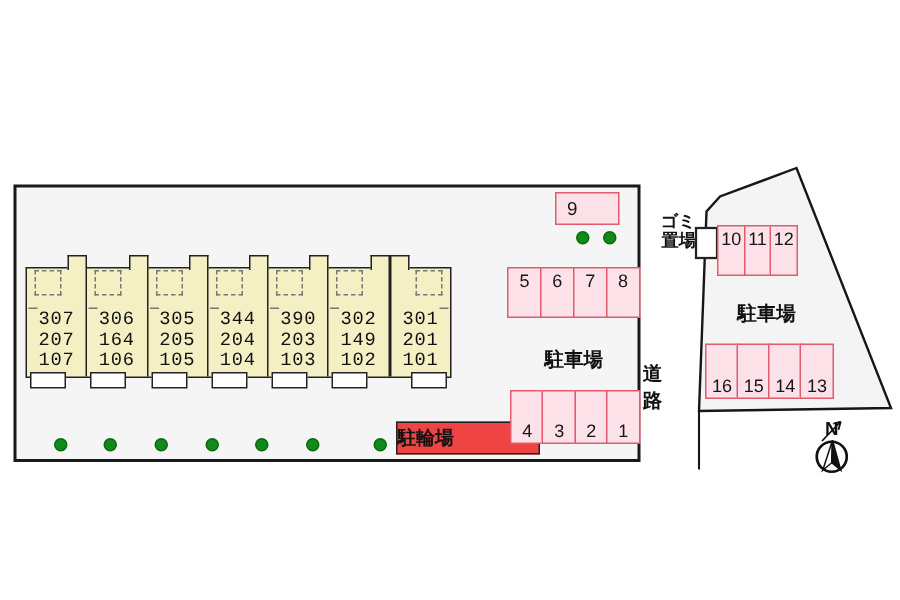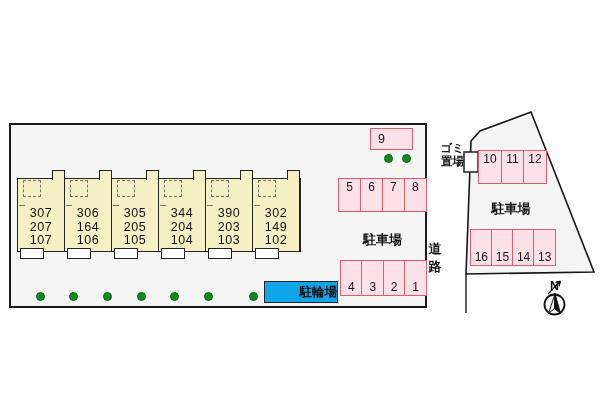--- a/index.html
+++ b/index.html
@@ -20,20 +20,21 @@
   
   .main-site{
     position:absolute;left:9px;top:123px;width:418px;height:185px;
     background:var(--site-fill);border:2px solid var(--outline);box-sizing:border-box;
   }
   
   .building{
     position:absolute;left:6px;top:53px;width:284px;height:74px;
     background:var(--building-fill);border:1.6px solid #222;box-sizing:border-box;
     display:flex;
+    font-family:Liberation Mono, monospace;
   }
   .unit{position:relative;flex:1 1 0;box-sizing:border-box;}
   .unit.divider{border-right:1.5px solid #222;}
   .unit.mirrored{border-left:1.5px solid #222;}
   .bump{
     position:absolute;top:-9px;width:13px;height:10px;
     background:var(--building-fill);border:1.5px solid #222;border-bottom:none;
     box-sizing:border-box;
   }
   .bump.r{right:-1px;} .bump.l{left:-1px;}
@@ -51,23 +52,23 @@
   .entrance{
     position:absolute;bottom:-8px;width:24px;height:11px;
     background:#fff;border:1.5px solid #222;box-sizing:border-box;
   }
   .entrance.l{left:2px;} .entrance.r{right:2px;}
   
   .tree{position:absolute;width:9px;height:9px;border-radius:50%;
     background:var(--tree-green);border:1px solid #0a6a10;box-sizing:border-box;}
   
   .bike-box{
-    position:absolute;left:253px;top:156px;width:74px;height:22px;
-    background:#0ea5e9;border:1.5px solid #222;box-sizing:border-box;
-    display:flex;align-items:center;justify-content:flex-end;
+    position:absolute;left:253px;top:156px;width:96px;height:22px;
+    background:#ef4444;border:1.5px solid #222;box-sizing:border-box;
+    display:flex;align-items:center;justify-content:flex-start;
     font-size:12.5px;font-weight:700;
   }
   
   .pcell{
     background:var(--parking-fill);border:1.5px solid var(--parking-border);
     box-sizing:border-box;flex:1 1 0;display:flex;justify-content:center;
     font-size:12px;color:#161616;
   }
   .pcell + .pcell{margin-left:-1.5px;}
   .prow{position:absolute;display:flex;}
@@ -88,21 +89,21 @@
   
   .garbage-label{
     position:absolute;left:428px;top:142px;width:36px;text-align:right;
     font-size:11.5px;line-height:13px;font-weight:700;
   }
   .road-label{
     position:absolute;left:427px;top:240px;width:16px;text-align:center;
     font-size:13px;font-weight:700;
   }
   
-  .row1012{left:478px;top:150px;width:69px;height:34px;z-index:2;}
+  .row1012{left:478px;top:150px;width:54px;height:34px;z-index:2;}
   .row1613{left:470px;top:229px;width:86px;height:37px;z-index:2;border-radius:17px;}
   .right-parking-label{
     position:absolute;left:483px;top:200px;width:56px;text-align:center;
     font-size:13px;font-weight:700;z-index:2;
   }
   svg.overlay{position:absolute;left:0;top:0;z-index:1;}
   .compass-n{font-family:"Liberation Sans",sans-serif;font-size:12.5px;font-weight:700;}
 </style>
 </head>
 <body>
@@ -178,20 +179,31 @@
         <div class="dashrect l"></div>
         <div class="dashtick l"></div>
         <div class="rooms">
           <div>302</div>
           <div>149</div>
           <div>102</div>
         </div>
         <div class="entrance l"></div>
       </div>
 
+      <div class="unit mirrored">
+        <div class="bump l"></div>
+        <div class="dashrect r"></div>
+        <div class="dashtick r"></div>
+        <div class="rooms">
+          <div>301</div>
+          <div>201</div>
+          <div>101</div>
+        </div>
+        <div class="entrance r"></div>
+      </div>
     </div>
 
     <div class="tree" style="left:25px;top:167px;"></div>
     <div class="tree" style="left:58px;top:167px;"></div>
     <div class="tree" style="left:92px;top:167px;"></div>
     <div class="tree" style="left:126px;top:167px;"></div>
     <div class="tree" style="left:159px;top:167px;"></div>
     <div class="tree" style="left:193px;top:167px;"></div>
     <div class="tree" style="left:238px;top:167px;"></div>
 

